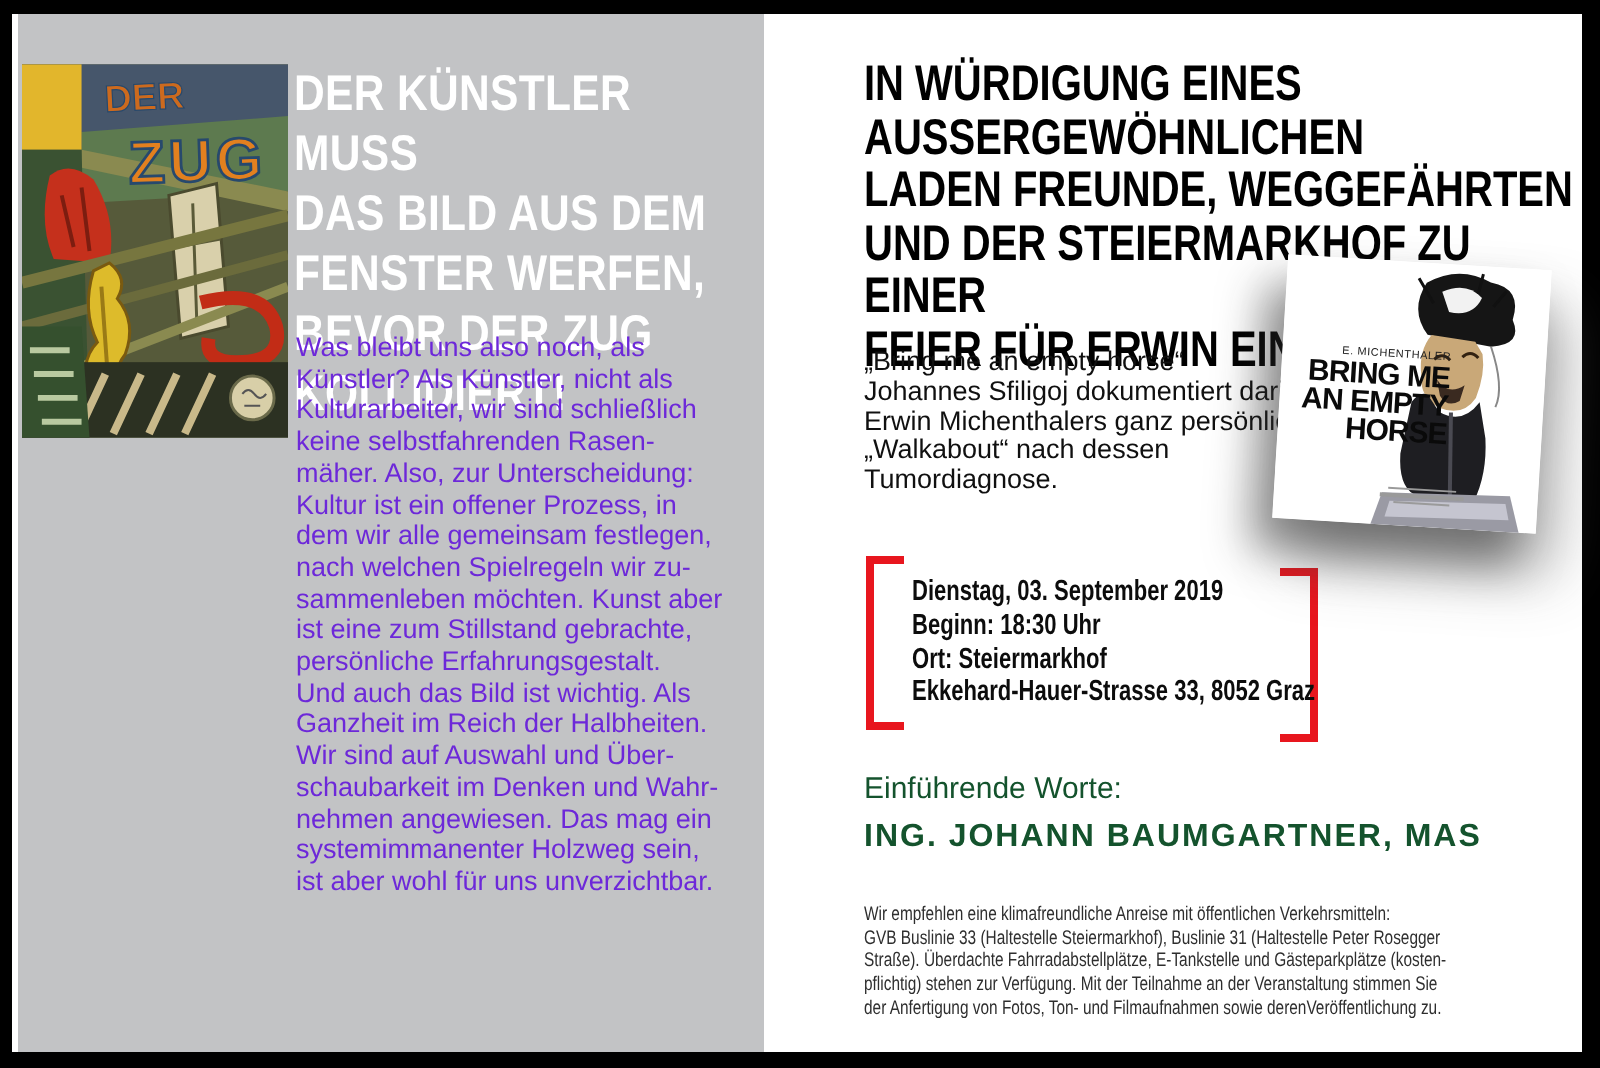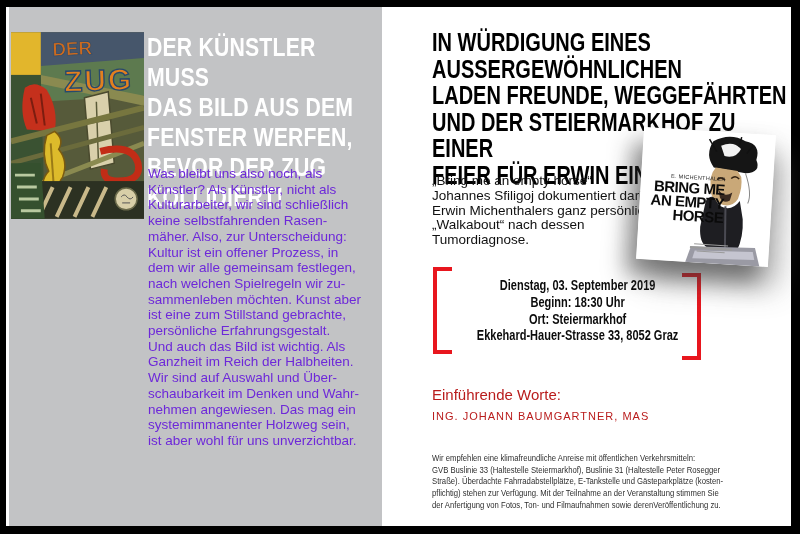--- a/index.html
+++ b/index.html
@@ -35,32 +35,32 @@
       font-size:5.5px;color:#222;letter-spacing:.3px;}
   .cover-title{position:absolute;left:4%;top:39%;width:60%;text-align:right;
       font-size:15px;font-weight:900;line-height:14px;color:#0a0a0a;
       letter-spacing:-.5px;white-space:pre-line;}
   .cover-credits{position:absolute;left:38%;top:84%;width:36%;}
   .cover-credits i{display:block;height:1.5px;background:#9a9a9a;margin:2px auto;}
   .cover-credits i:nth-child(1){width:70%;}
   .cover-credits i:nth-child(2){width:90%;}
   .cover-credits i:nth-child(3){width:60%;}
 
-  .event-box{position:absolute;left:427px;top:260px;width:268px;height:92px;z-index:2;text-align:center;}
+  .event-box{position:absolute;left:427px;top:271px;width:226px;height:92px;z-index:2;}
   .bracket-left{position:absolute;left:0;top:0;width:15px;height:79px;
       border:4px solid #e8161e;border-right:none;}
   .bracket-right{position:absolute;right:0;top:6px;width:15px;height:79px;
       border:4px solid #e8161e;border-left:none;}
   .event-text{position:absolute;left:23px;top:10px;width:320px;
       font-size:14.5px;font-weight:700;line-height:16.8px;color:#0c0c0c;
       white-space:pre-line;transform:scaleX(.76);transform-origin:0 0;}
 
-  .speaker{position:absolute;left:426px;top:379px;width:340px;color:#b91c1c;}
+  .speaker{position:absolute;left:426px;top:379px;width:340px;color:#14532d;}
   .speaker-label{font-size:15px;margin-bottom:7px;}
-  .speaker-name{font-size:11px;font-weight:400;letter-spacing:1px;margin-bottom:2px;}
+  .speaker-name{font-size:16px;font-weight:700;letter-spacing:1px;margin-bottom:2px;}
   .speaker-role{font-size:13.8px;}
 
   .footnote{position:absolute;left:426px;top:445px;width:460px;
       font-size:9.9px;line-height:11.7px;color:#2e2e2e;
       white-space:pre-line;transform:scaleX(.78);transform-origin:0 0;}
 </style>
 </head>
 <body>
 
 <div class="stage">

